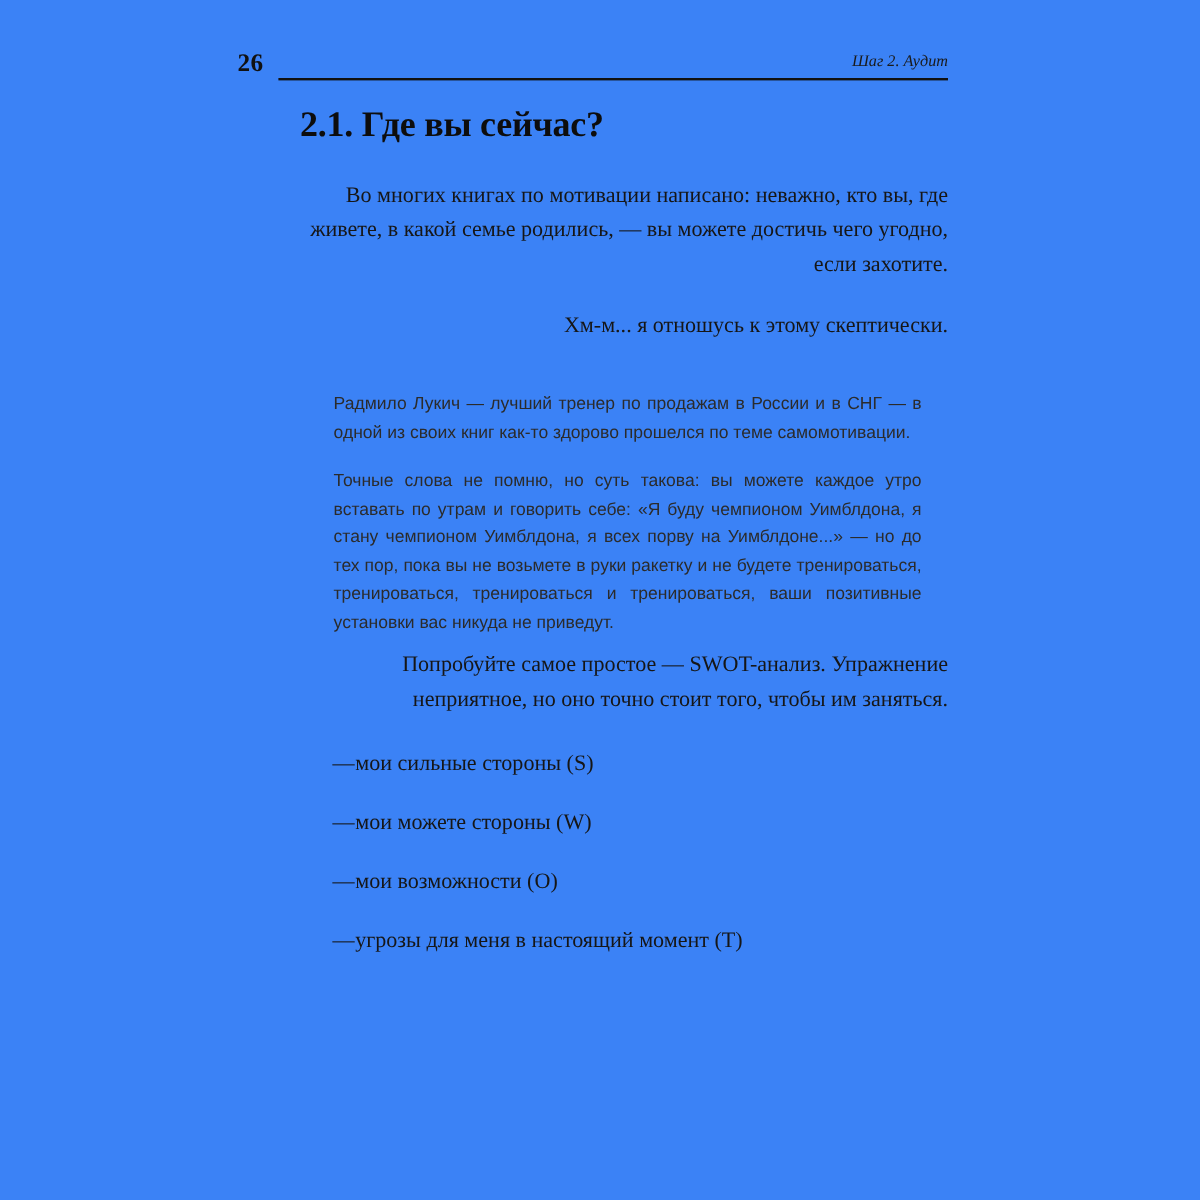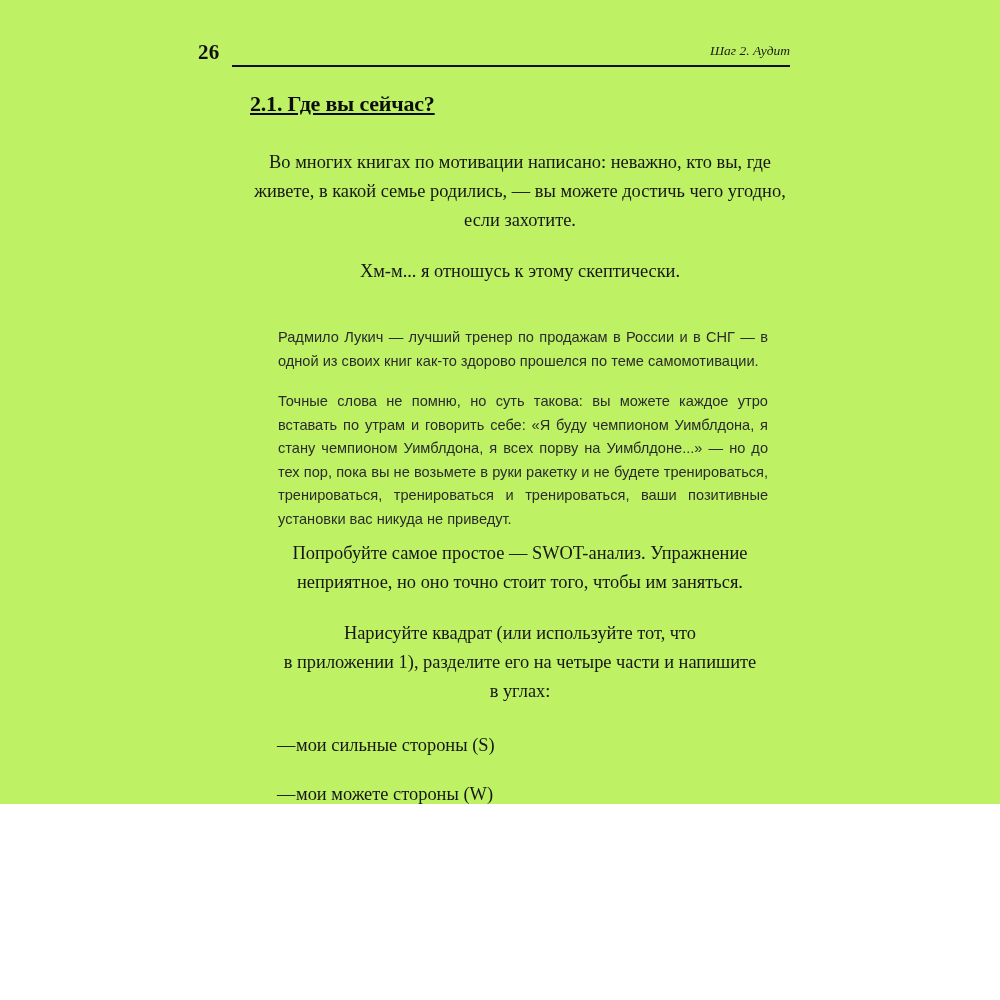--- a/index.html
+++ b/index.html
@@ -5,22 +5,22 @@
 <style>
   html, body {
     margin: 0;
     padding: 0;
     background: #ffffff;
   }
 
   .page {
     position: relative;
     width: 1000px;
-    height: 804px;
-    background: #bef264;
+    height: 1000px;
+    background: #3b82f6;
     overflow: hidden;
     font-family: "Liberation Serif", "DejaVu Serif", serif;
     color: #1a1a1a;
     -webkit-font-smoothing: antialiased;
   }
 
   
   .page-header {
     position: absolute;
     left: 198px;
@@ -67,35 +67,34 @@
   .content {
     position: absolute;
     left: 250px;
     top: 86px;
     width: 540px;
   }
 
   h1.section-title {
     margin: 0 0 26px 0;
     font-family: "Liberation Serif", "DejaVu Serif", serif;
-    font-size: 22px;
+    font-size: 30px;
     font-weight: 700;
     line-height: 36px;
     letter-spacing: -0.2px;
     color: #0d0d0d;
-    text-decoration: underline;
   }
 
   p.body-par {
     margin: 0 0 22px 0;
     font-family: "Liberation Serif", "DejaVu Serif", serif;
     font-size: 18.4px;
     line-height: 29px;
     color: #161616;
-    text-align: center;
+    text-align: right;
   }
 
   p.body-par.lead-in {
     margin-bottom: 40px;
   }
 
   
   .quote-block {
     margin: 0 0 8px 0;
     padding-left: 28px;
@@ -168,25 +167,20 @@
     <p class="body-par lead-in">Хм-м... я отношусь к этому скептически.</p>
 
     <div class="quote-block">
       <p>Радмило Лукич — лучший тренер по продажам в России и в СНГ — в одной из своих книг как-то здорово прошелся по теме самомотивации.</p>
       <p>Точные слова не помню, но суть такова: вы можете каждое утро вставать по утрам и говорить себе: «Я буду чемпионом Уимблдона, я стану чемпионом Уимблдона, я всех порву на Уимблдоне...» — но до тех пор, пока вы не возьмете в руки ракетку и не будете тренироваться, тренироваться, тренироваться и тренироваться, ваши позитивные установки вас никуда не приведут.</p>
     </div>
 
 
     <p class="body-par">Попробуйте самое простое — SWOT-анализ. Упражнение неприятное, но оно точно стоит того, чтобы им заняться.</p>
 
-    <p class="body-par">
-      <span>Нарисуйте квадрат (или используйте тот, что</span><br>
-      <span>в приложении 1), разделите его на четыре части и напишите</span><br>
-      <span>в углах:</span>
-    </p>
 
     <ul class="dash-list">
       <li>
         <span class="dash-marker">—</span>
         <span>мои сильные стороны (S)</span>
       </li>
       <li>
         <span class="dash-marker">—</span>
         <span>мои можете стороны (W)</span>
       </li>

